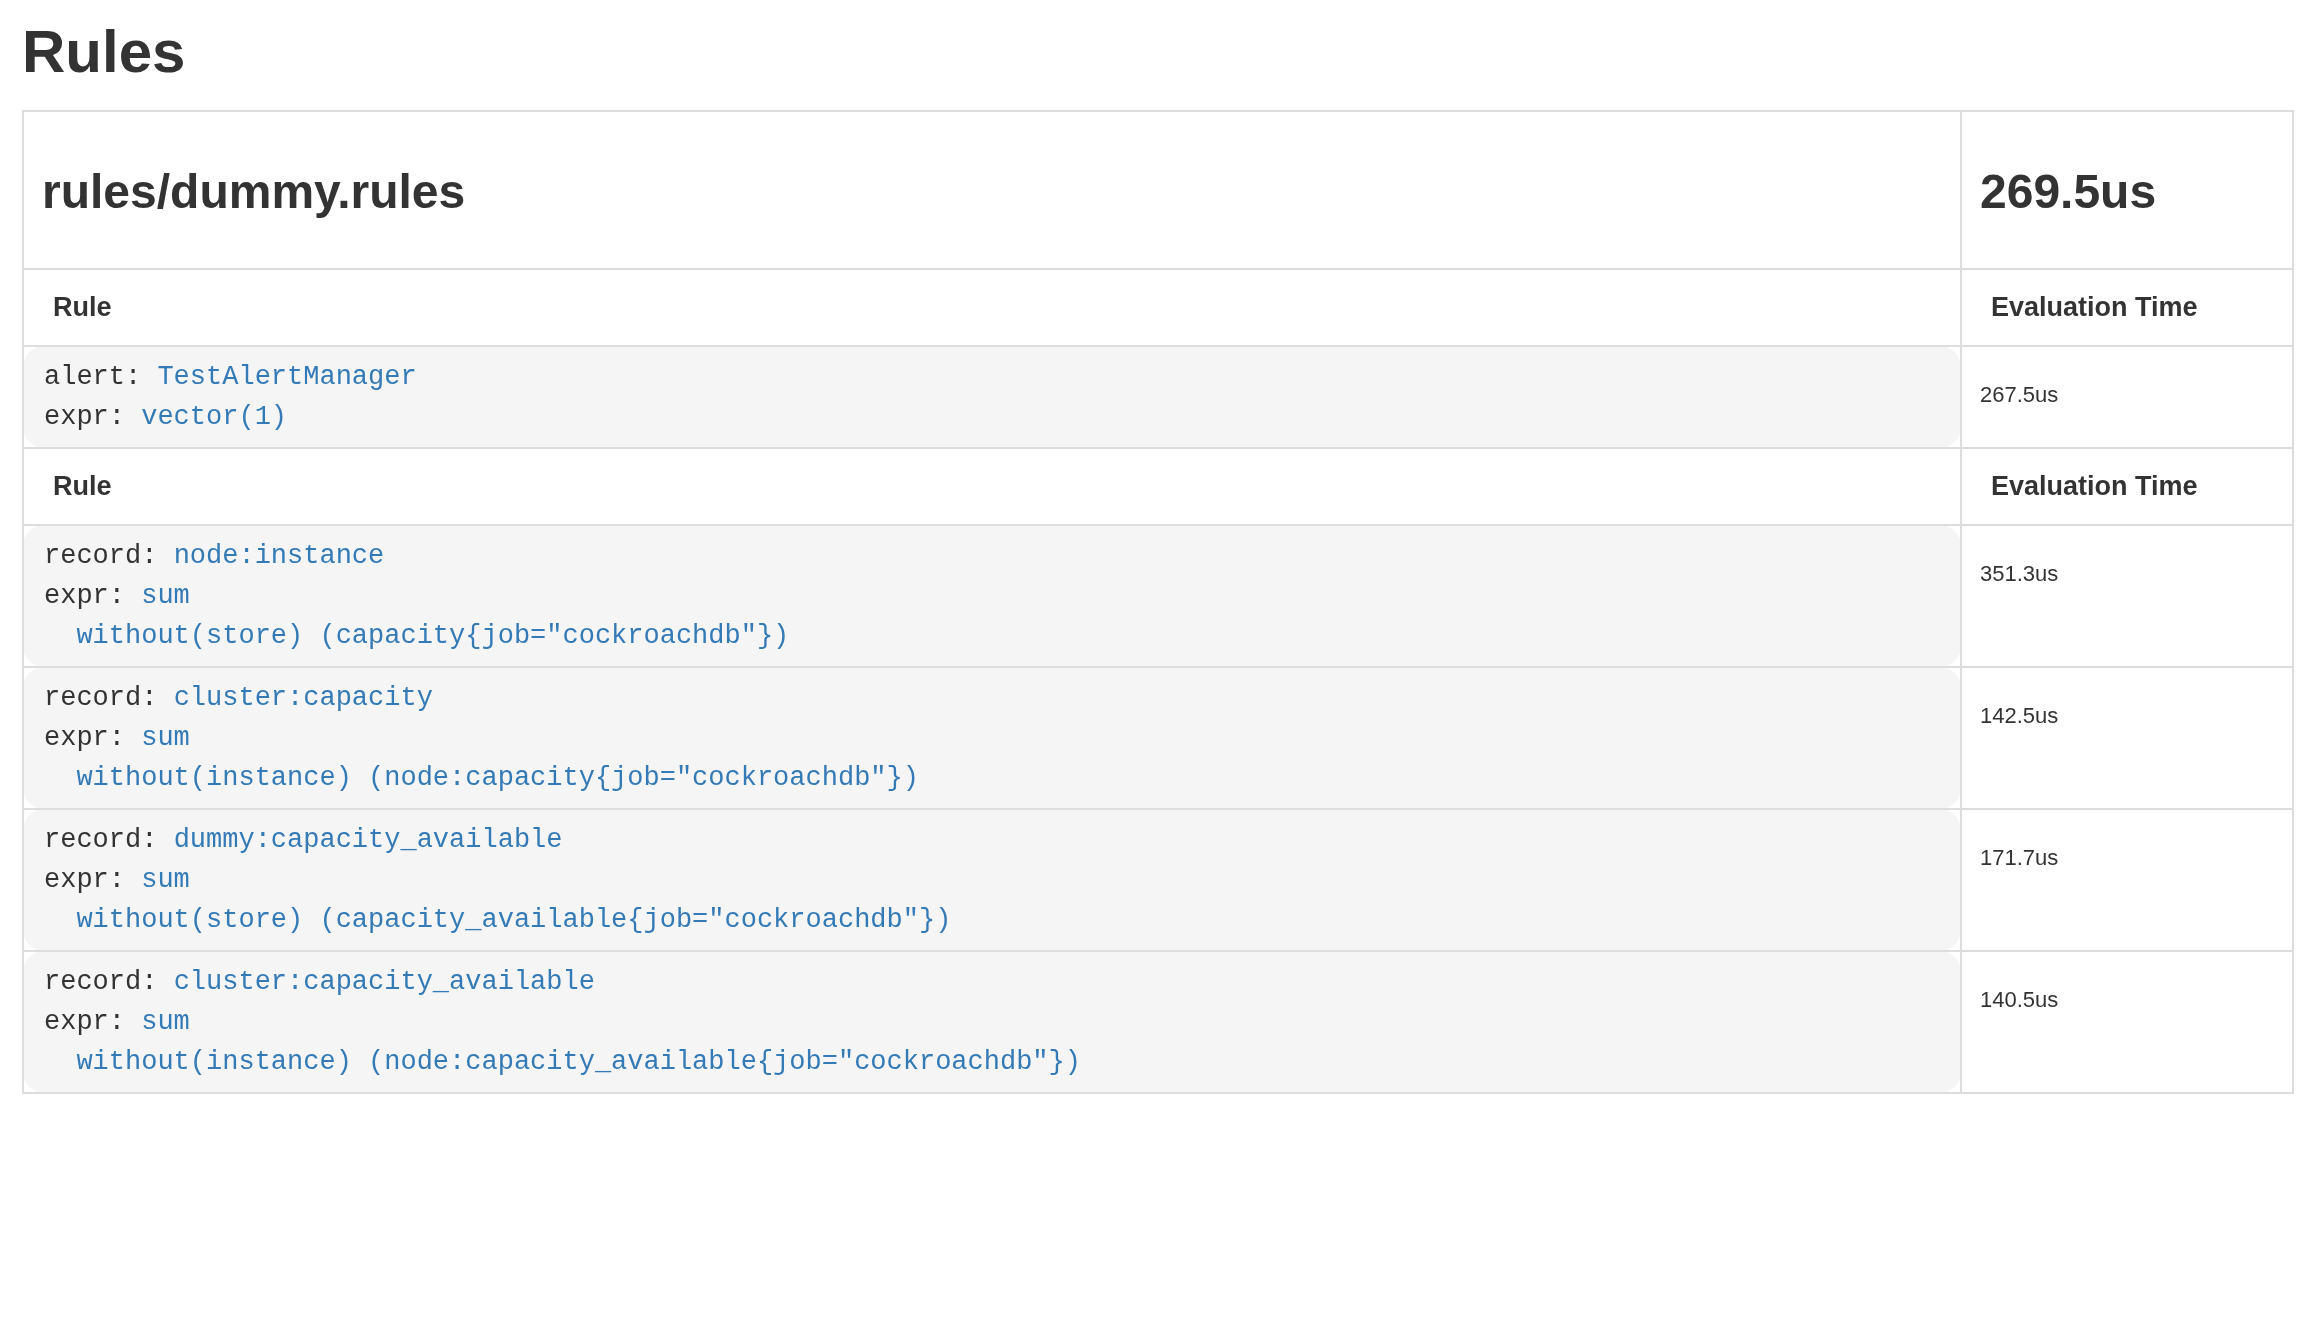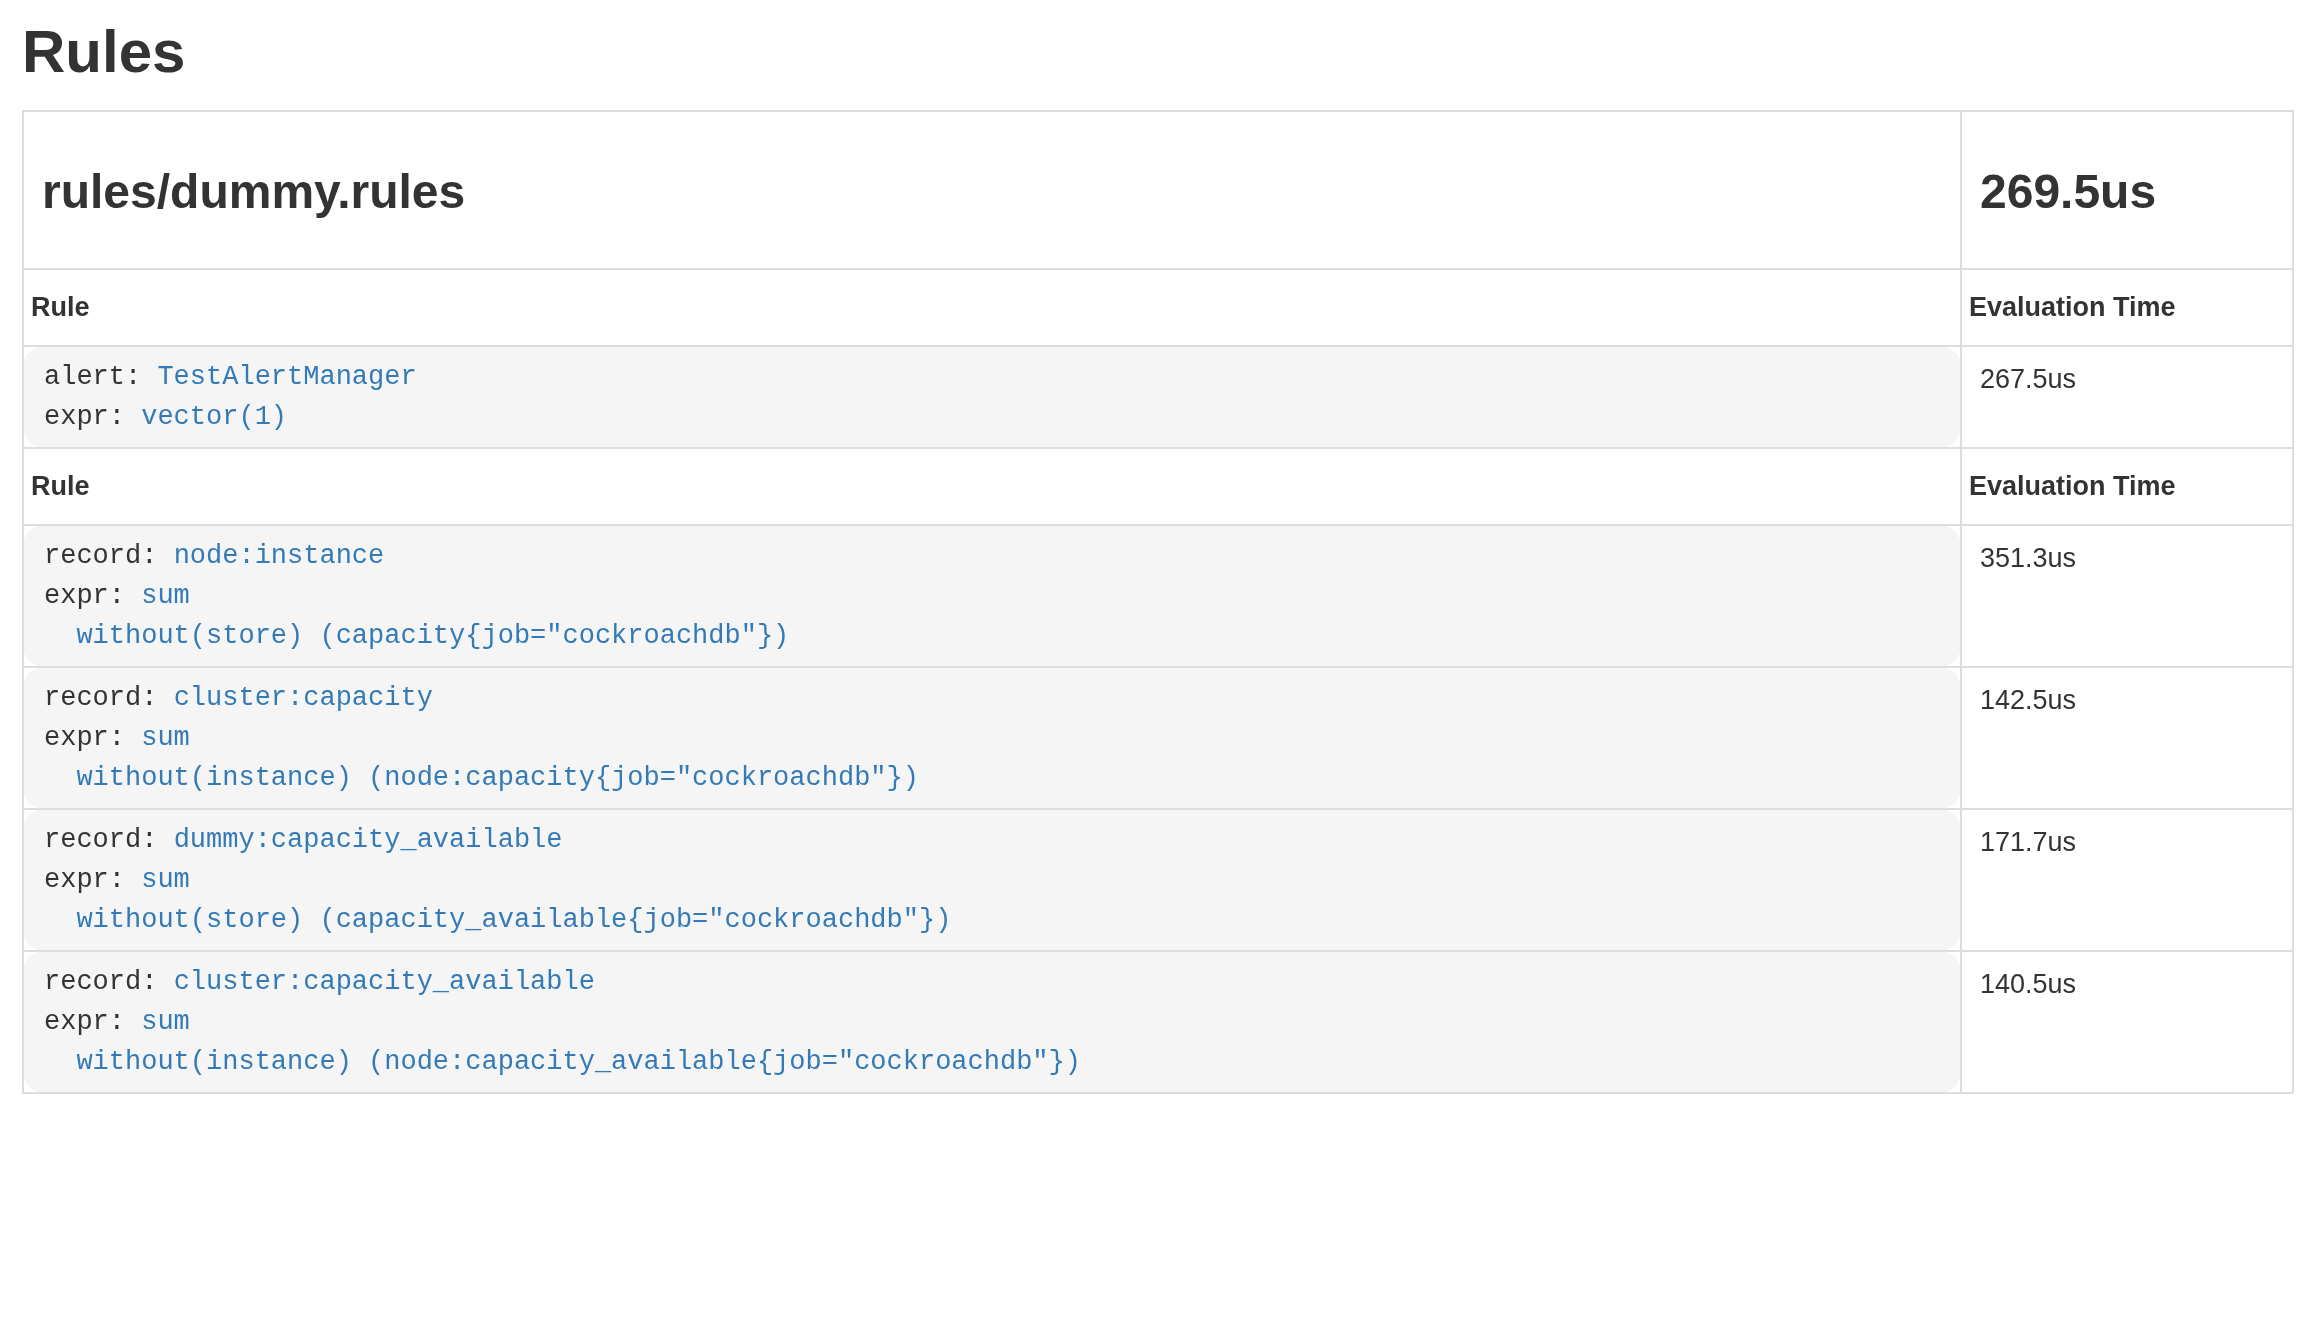--- a/index.html
+++ b/index.html
@@ -44,21 +44,21 @@
   }
   .h2 {
     font-size: 48px;
     line-height: 56px;
     font-weight: 600;
     color: #333333;
     white-space: nowrap;
     overflow: hidden;
   }
   th.col-header {
-    padding: 22px 7px;
+    padding: 22px 29px;
     font-size: 27px;
     line-height: 31px;
     font-weight: 700;
     color: #333333;
     background: #ffffff;
   }
   td.rule-cell {
     background: #f5f5f5;
     padding: 10px 20px;
     border-radius: 21px;
@@ -74,22 +74,22 @@
   }
   .code-key {
     color: #333333;
   }
   a.code-link {
     color: #337ab7;
     text-decoration: none;
     cursor: pointer;
   }
   td.eval-cell {
-    padding: 16px 18px;
-    font-size: 27px;
+    padding: 32px 18px;
+    font-size: 22px;
     line-height: 32px;
     color: #333333;
     background: #ffffff;
   }
 </style>
 </head>
 <body>
 
 <div class="container">
   <h1 class="page-title">Rules</h1>

